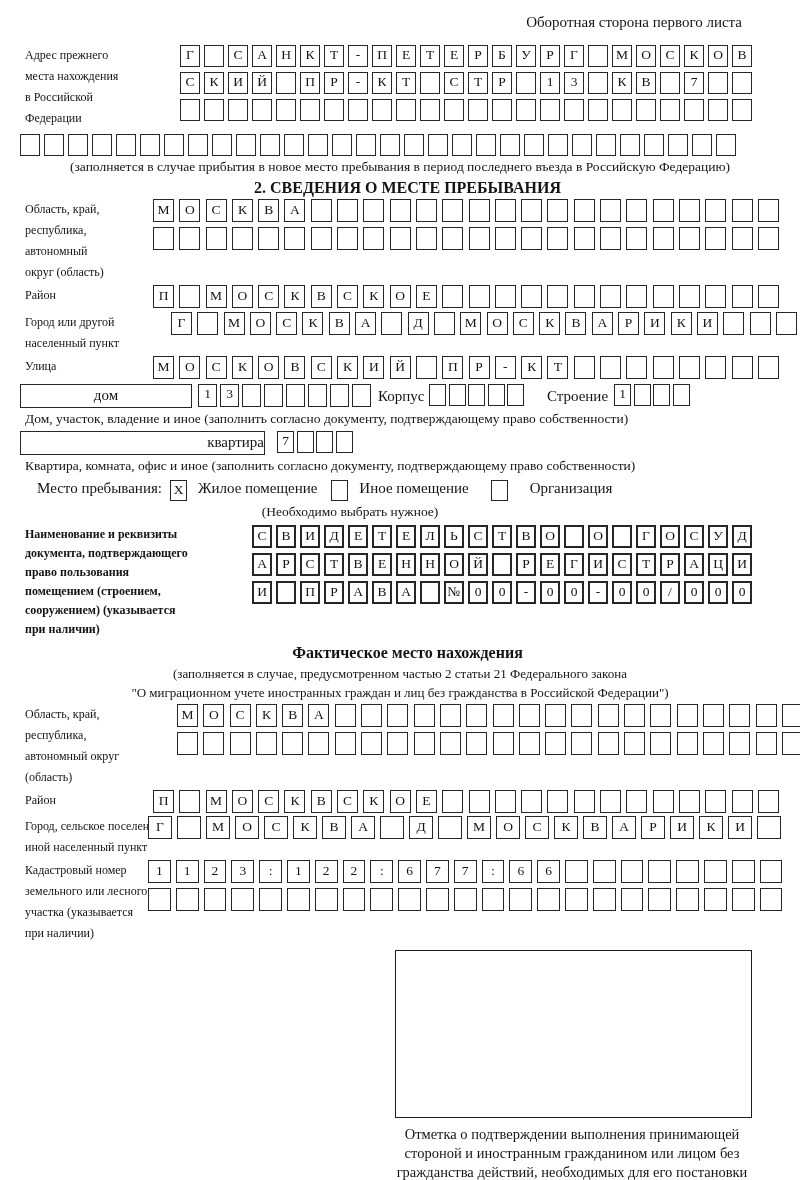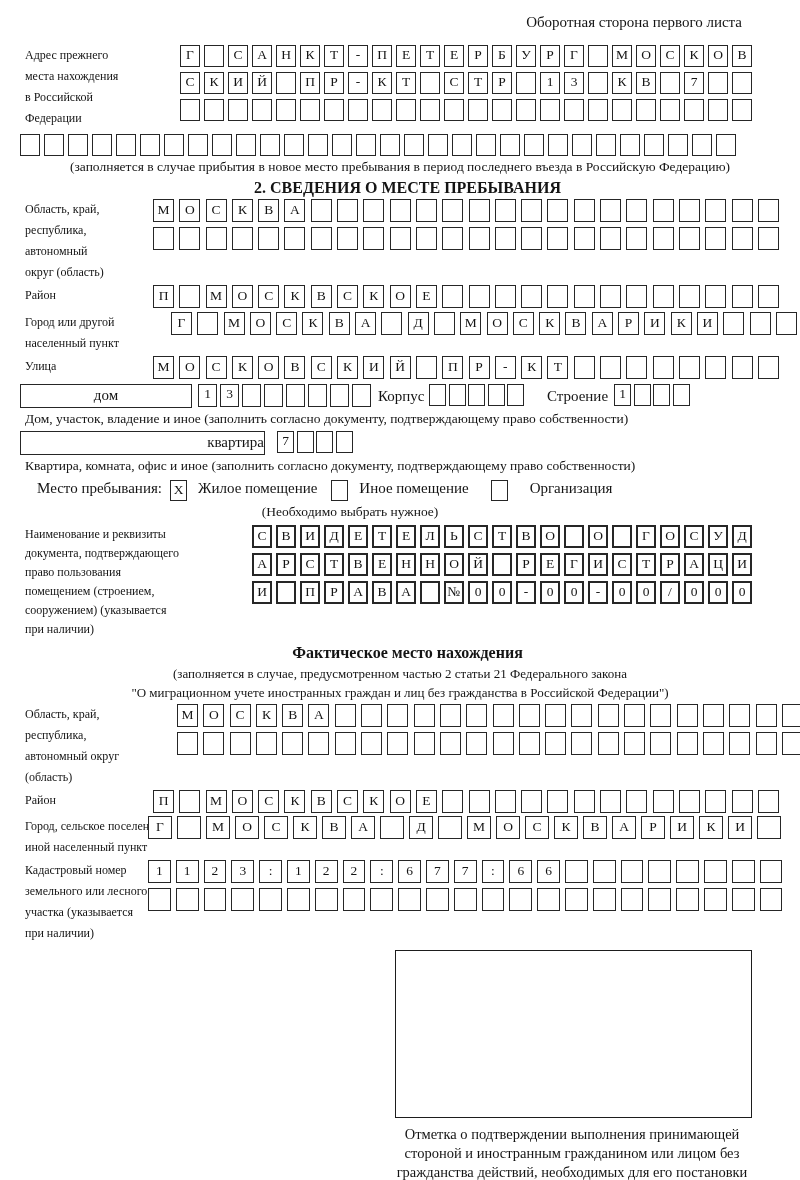--- a/index.html
+++ b/index.html
@@ -28,21 +28,21 @@
 
   .caption { font-size:13.5px; }
   .cap-center { text-align:center; padding-right:25px; }
   .sec-title { text-align:center; font-weight:bold; font-size:16px; padding-right:10px; }
 
   .prev-block { margin-top:14px; }
   .w155 { width:155px; }
   .w128 { width:128px; }
   .w152 { width:152px; }
   .w123 { width:123px; }
-  .w227 { width:227px; line-height:19px; }
+  .w227 { width:227px; line-height:19px;font-weight:bold; }
   .row4 { margin-left:-5px; margin-top:5px; }
 
   .mt2{margin-top:2px;} .mt3{margin-top:3px;} .mt4{margin-top:4px;}
   .mt5{margin-top:5px;}
 
   .longbox { box-sizing:border-box; border:1.6px solid #262626; height:24px;
              text-align:center; font-size:15px; line-height:21px; flex:none;
              background:#fff; }
   .dom-box { width:172px; }
   .kv-box  { width:245px;text-align:right; }

